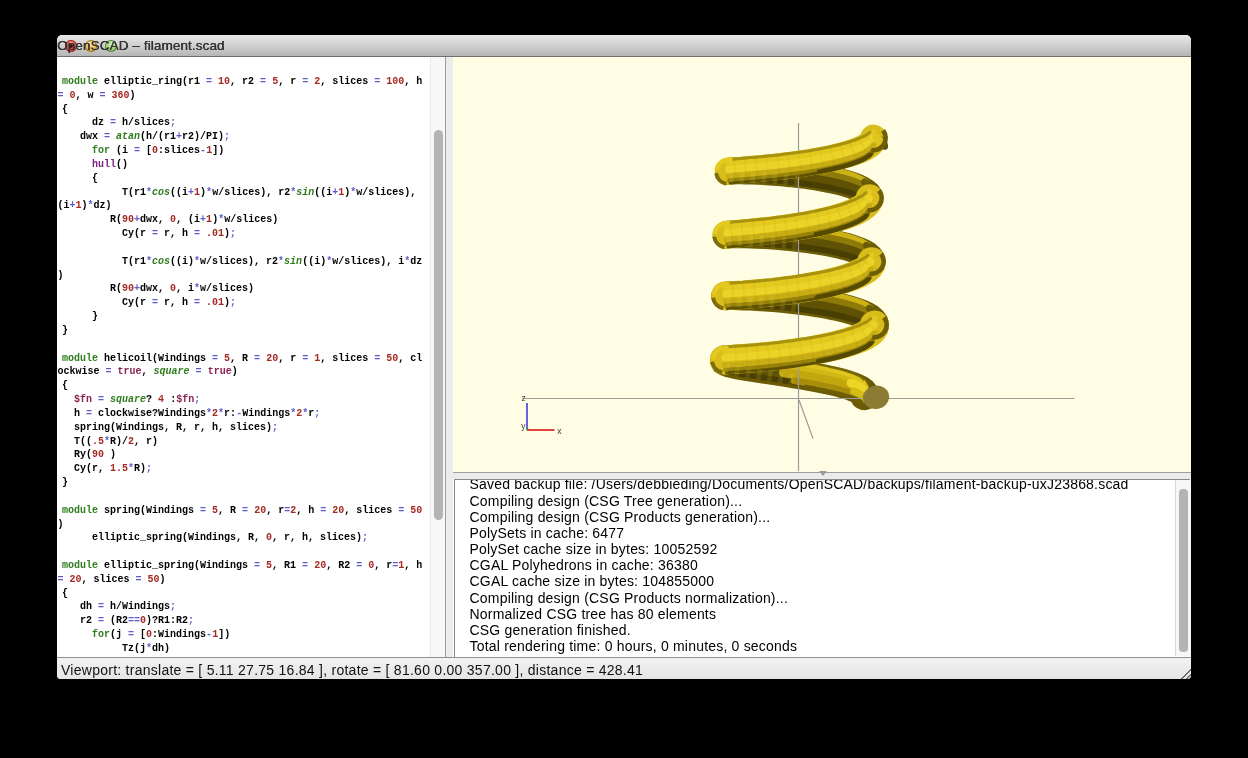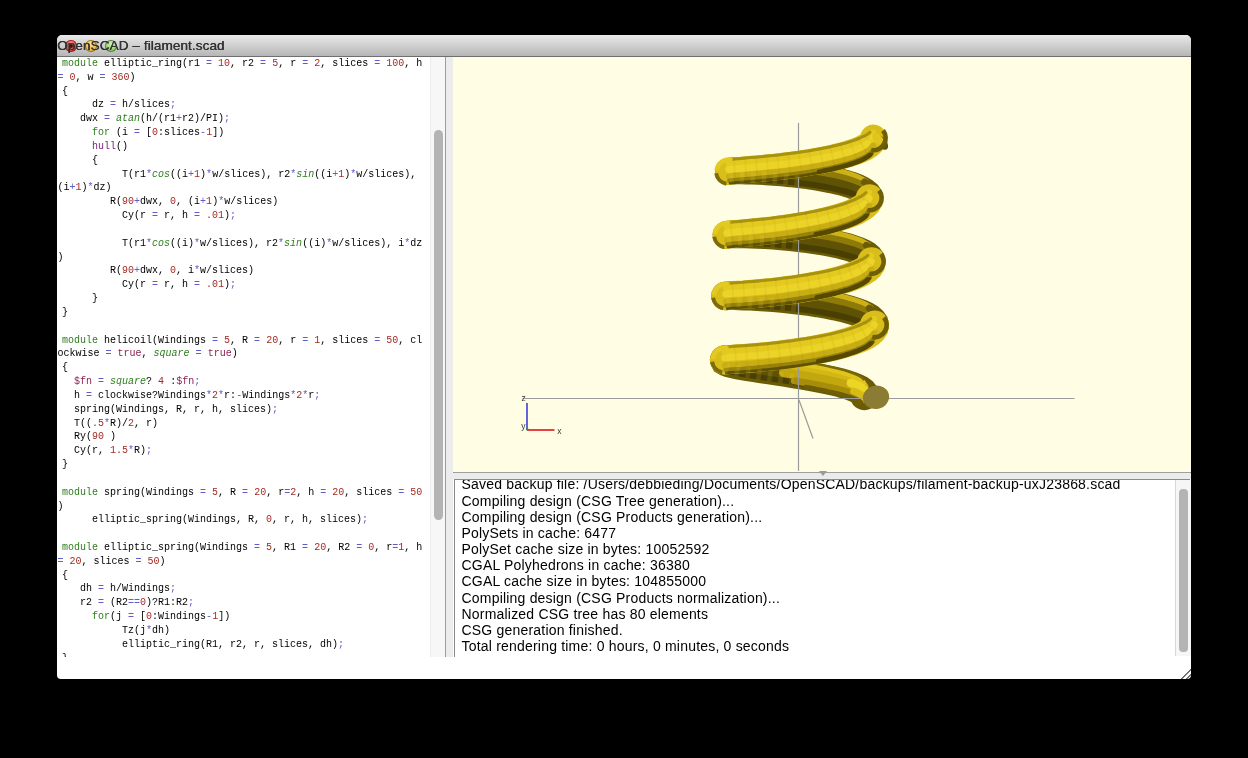--- a/index.html
+++ b/index.html
@@ -6,34 +6,34 @@
 #title{position:absolute;left:0;top:0;width:100%;height:21px;
  background:linear-gradient(#e9e9e9,#d2d2d2 45%,#b6b6b6);border-bottom:1px solid #6f6f6f;
  border-radius:5px 5px 0 0}
 #title .t{position:absolute;left:0;right:0;top:3px;text-align:left;font-size:13.5px;color:#333;letter-spacing:0.1px;text-shadow:0.4px 0 0 #333}
 .tl{position:absolute;top:4.5px;width:12px;height:12px;border-radius:50%}
 #red{left:8px;background:radial-gradient(circle at 50% 30%,#f3938a,#d8554a 55%,#b9352c);box-shadow:inset 0 0 0 1px #9a2720}
 #red:after{content:"";position:absolute;left:4px;top:4px;width:4px;height:4px;border-radius:50%;background:#5a0606}
 #yel{left:28px;background:radial-gradient(circle at 50% 30%,#fbe0a6,#eebd52 55%,#d99b2b);box-shadow:inset 0 0 0 1px #98742a}
 #grn{left:48px;background:radial-gradient(circle at 50% 30%,#d2edbe,#9ed278 55%,#6fb64b);box-shadow:inset 0 0 0 1px #58833c}
 #editor{position:absolute;left:0;top:22px;width:372.5px;height:600px;background:#fff;overflow:hidden}
-#code{position:absolute;left:5px;top:0;font-family:"Liberation Mono",monospace;font-size:10px;
- line-height:13.83px;font-weight:normal;white-space:pre;color:#000}
+#code{position:absolute;left:5px;top:18px;font-family:"Liberation Mono",monospace;font-size:10px;
+ line-height:13.83px;font-weight:bold;white-space:pre;color:#000}
 #code i{font-style:normal}
 #code i.it{font-style:italic}
 #code div.w{margin-left:-4.5px}
 #vsb1{position:absolute;left:372.5px;top:22px;width:15px;height:600px;background:#f7f7f7;border-left:1px solid #ececec}
 #vsb1 .th{position:absolute;left:3.5px;top:73px;width:9px;height:390px;background:#b4b4b4;border-radius:4.5px}
 #sep1{position:absolute;left:388px;top:22px;width:1px;height:600px;background:#9c9c9c}
 #split{position:absolute;left:389px;top:22px;width:6.5px;height:600px;background:#ececec}
 #vp{position:absolute;left:395.5px;top:22px;width:738.5px;height:415.3px;background:#fffee5;overflow:hidden;border-bottom:1px solid #9f9f9f}
 #hsplit{position:absolute;left:395.5px;top:438.3px;width:738.5px;height:5.5px;background:#ebebeb}
 #hsplit .tri{position:absolute;left:366px;top:-2.6px;width:0;height:0;border-left:4px solid transparent;border-right:4px solid transparent;border-top:5px solid #9a9a9a}
 #console{position:absolute;left:396.5px;top:443.8px;width:735.5px;height:177.2px;background:#fff;overflow:hidden;border-left:1px solid #8a8a8a;border-top:1px solid #8a8a8a}
-#ctext{position:absolute;left:7px;top:-3.4px;font-size:14px;letter-spacing:0.2px;line-height:16.15px;color:#000;white-space:pre}
+#ctext{position:absolute;left:15px;top:-3.4px;font-size:14px;letter-spacing:0.2px;line-height:16.15px;color:#000;white-space:pre}
 #vsb2{position:absolute;left:1117.8px;top:444.8px;width:15.2px;height:176.2px;background:#f6f6f6;border-left:1px solid #d8d8d8}
 #vsb2 .th{position:absolute;left:3px;top:8.9px;width:9.2px;height:163px;background:#b4b4b4;border-radius:4px}
 #status{position:absolute;left:0;top:622px;width:100%;height:22px;background:linear-gradient(#f2f2f2,#e4e4e4);border-top:1px solid #8f8f8f}
 #status .s{position:absolute;left:4px;top:5px;font-size:14px;letter-spacing:0.26px;line-height:14px;color:#111}
 #grip{position:absolute;right:0;bottom:0;width:13px;height:13px;overflow:hidden;border-radius:0 0 4px 0;
  background:repeating-linear-gradient(-45deg, rgba(0,0,0,0) 0 2.5px, #6f6f6f 2.5px 3.6px);
  clip-path:polygon(100% 8%, 8% 100%, 100% 100%)}
 </style></head><body>
 <div id="win">
  <div id="title">
@@ -160,13 +160,16 @@
  </div>
  <div id="hsplit">
       <div class="tri"></div>
     </div>
  <div id="console">
       <div id="ctext"><div>Saved backup file: /Users/debbieding/Documents/OpenSCAD/backups/filament-backup-uxJ23868.scad</div><div>Compiling design (CSG Tree generation)...</div><div>Compiling design (CSG Products generation)...</div><div>PolySets in cache: 6477</div><div>PolySet cache size in bytes: 10052592</div><div>CGAL Polyhedrons in cache: 36380</div><div>CGAL cache size in bytes: 104855000</div><div>Compiling design (CSG Products normalization)...</div><div>Normalized CSG tree has 80 elements</div><div>CSG generation finished.</div><div>Total rendering time: 0 hours, 0 minutes, 0 seconds</div></div>
     </div>
  <div id="vsb2">
       <div class="th"></div>
     </div>
+ <div id="status">
+      <div class="s">Viewport: translate = [ 5.11 27.75 16.84 ], rotate = [ 81.60 0.00 357.00 ], distance = 428.41</div>
+    </div>
  <div id="grip"></div>
 </div>
 </body></html>

